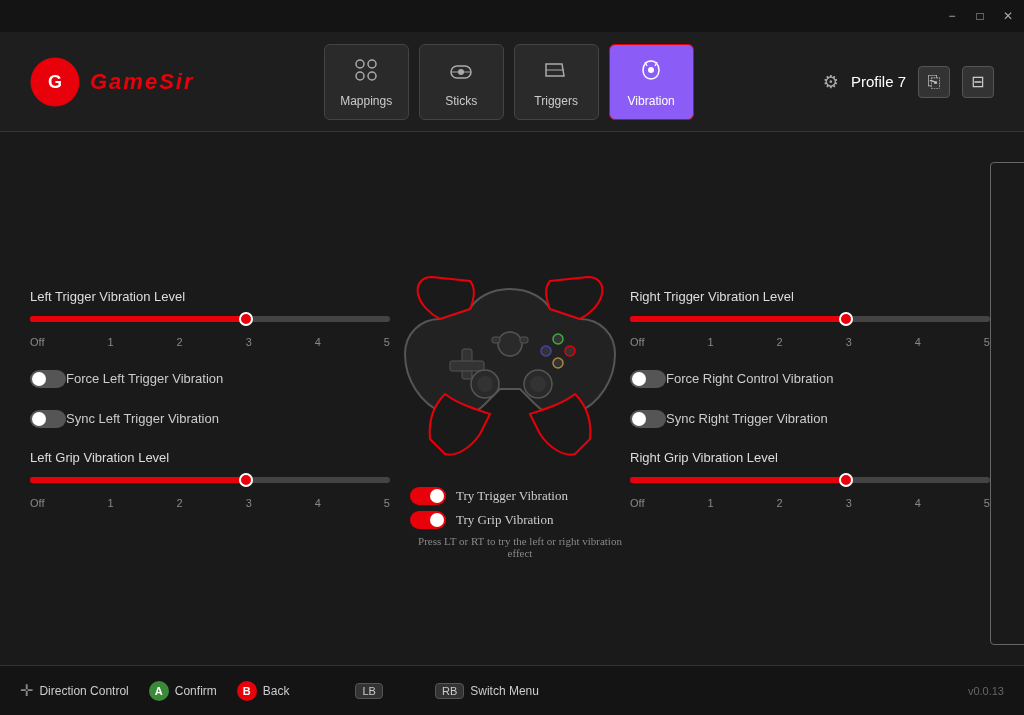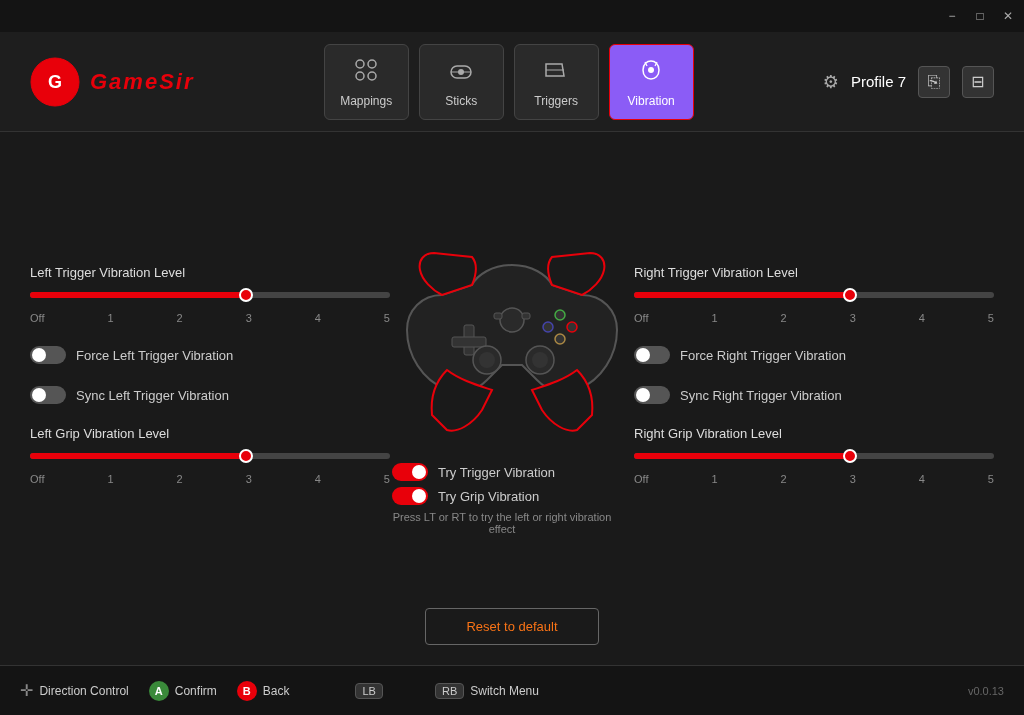--- a/index.html
+++ b/index.html
@@ -113,21 +113,20 @@
       color: #ccc;
       font-size: 16px;
     }
 
     
     .main-content {
       height: calc(715px - 32px - 100px - 50px);
       position: relative;
       padding: 20px 30px;
       display: flex;
-      flex-direction: column;
     }
 
     
     .vib-layout {
       display: flex;
       flex: 1;
       align-items: center;
       justify-content: space-between;
       position: relative;
     }
@@ -197,21 +196,20 @@
       justify-content: space-between;
       font-size: 11px;
       color: #888;
       padding: 0 0;
     }
 
     
     .toggle-row {
       display: flex;
       align-items: center;
-      gap: 10px;
     }
     .toggle {
       width: 36px;
       height: 18px;
       background: #555;
       border-radius: 9px;
       position: relative;
       cursor: pointer;
       flex-shrink: 0;
     }
@@ -229,23 +227,24 @@
     .toggle.on .toggle-knob { left: 20px; }
     .toggle-label {
       font-size: 13px;
       color: #ccc;
     }
 
     
     .center-panel {
       display: flex;
       flex-direction: column;
-      align-items: flex-start;
+      align-items: flex-end;
       gap: 18px;
       position: relative;
+      font-family: Liberation Serif, serif;
     }
 
     .controller-svg {
       width: 240px;
       height: 230px;
     }
 
     .center-controls {
       display: flex;
       flex-direction: column;
@@ -547,21 +546,21 @@
             <span>4</span>
             <span>5</span>
           </div>
         </div>
       </div>
 
       <div class="toggle-row">
         <div class="toggle">
           <div class="toggle-knob"></div>
         </div>
-        <span class="toggle-label">Force Right Trigger Vibration</span>
+        <span class="toggle-label">Force Right Control Vibration</span>
       </div>
 
       <div class="toggle-row">
         <div class="toggle">
           <div class="toggle-knob"></div>
         </div>
         <span class="toggle-label">Sync Right Trigger Vibration</span>
       </div>
 
       <div class="vib-section">

